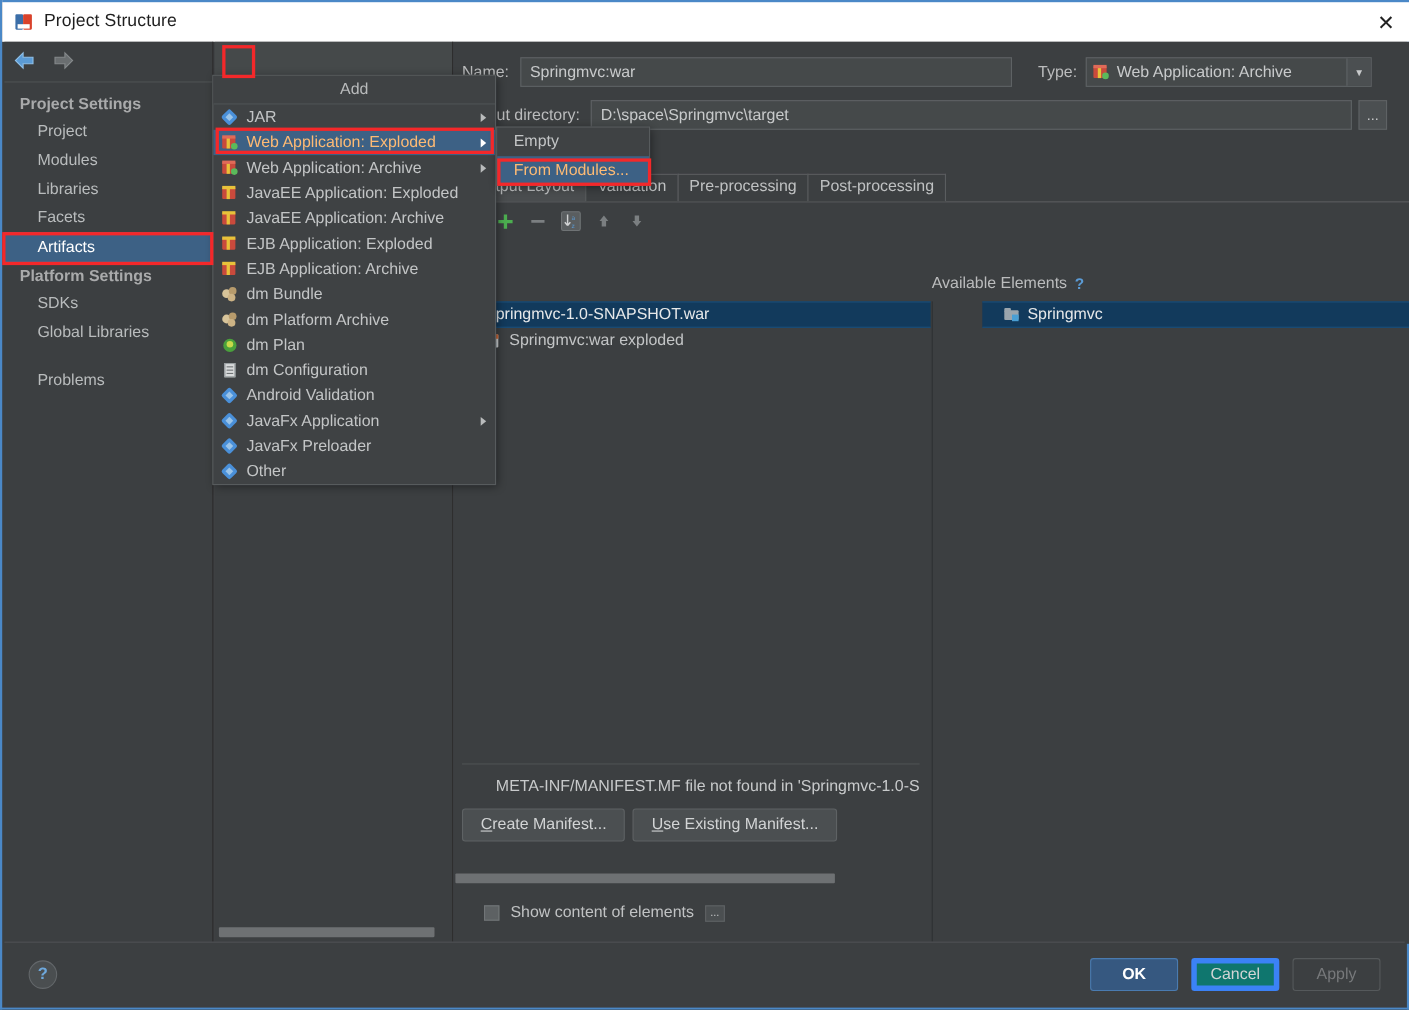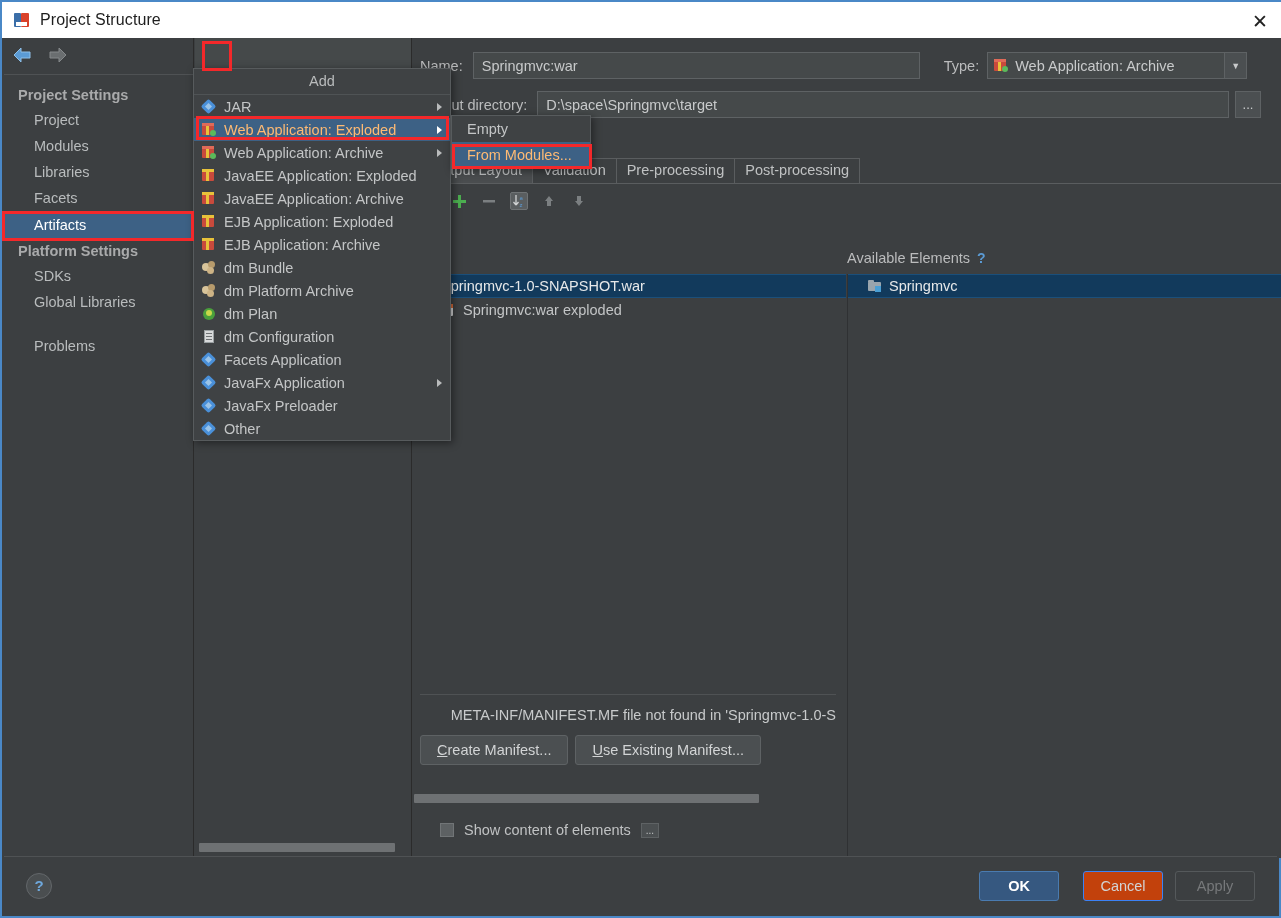--- a/index.html
+++ b/index.html
@@ -163,21 +163,21 @@
     position:absolute; left: 435px; top: 212px;
     font-size: 14.5px; color:#bbbcbd; display:flex; align-items:center; gap:7px;
   }
   .help-q { color:#5b9bd5; font-weight:bold; font-size: 14px; }
 
   
   .panes {
     position:absolute; left:0; top:236px; right:0; bottom: 0;
   }
   .pane-left  { position:absolute; left:0; top:0; width: 434px; bottom:0; }
-  .pane-right { position:absolute; left:435px; top:0; right:0; bottom:0; border-left:1px solid #2f3133;}
+  .pane-right { position:absolute; left:435px; top:0; right:0; bottom:0; border-left:1px solid #2f3133;padding-left:45px;}
   .tree-row {
     height: 24px; display:flex; align-items:center; gap:6px;
     padding-left: 8px; font-size: 14.5px; color:#c3c5c6;
   }
   .tree-row.sel { background:#123a5c; border-top:1px solid #1b4f7a; border-bottom:1px solid #1b4f7a; color:#e6e8e9; }
   .tree-row.indent { padding-left: 30px; }
   .pane-right .tree-row.sel { background:#123a5c; }
 
   
   .manifest {
@@ -220,21 +220,21 @@
     background:#4a4e50; border:1px solid #63676a;
     display:flex; align-items:center; justify-content:center;
     color:#6ea8dc; font-weight:bold; font-size: 15px;
   }
   .dlg-btns { margin-left:auto; margin-right: 22px; display:flex; gap: 12px;}
   .dbtn {
     width: 80px; height: 30px; border-radius:3px;
     font-size: 14.5px; display:flex; align-items:center; justify-content:center;text-align:center;
   }
   .dbtn.primary { background:#365880; border:1px solid #4a7bb0; color:#ffffff; font-weight:bold; }
-  .dbtn.normal  { background:#c2410c; border:1px solid #3b82f6; color:#d2d4d5;margin-left:12px; }
+  .dbtn.normal  { background:#0f766e; border:5px solid #3b82f6; color:#d2d4d5; }
   .dbtn.disabled{ background:#42464800; border:1px solid #55595b; color:#77797b; }
 
   
   .menu {
     position:absolute; left: 191px; top: 68px;
     width: 258px;
     background:#3f4244; border:1px solid #575b5d;
     box-shadow: 2px 2px 8px rgba(0,0,0,.45);
     z-index: 40;
   }
@@ -575,21 +575,21 @@
     <div class="mi">
       <span class="icn icn-cfg">
           <span class="p"></span>
           <span class="l"></span>
         </span>
       <span class="mtext">dm Configuration</span>
     </div>
 
     <div class="mi">
       <span class="icn icn-diamond"></span>
-      <span class="mtext">Facets Application</span>
+      <span class="mtext">Android Validation</span>
     </div>
 
     <div class="mi">
       <span class="icn icn-diamond"></span>
       <span class="mtext">JavaFx Application</span>
       <span class="sub-arrow"></span>
     </div>
 
     <div class="mi">
       <span class="icn icn-diamond"></span>

